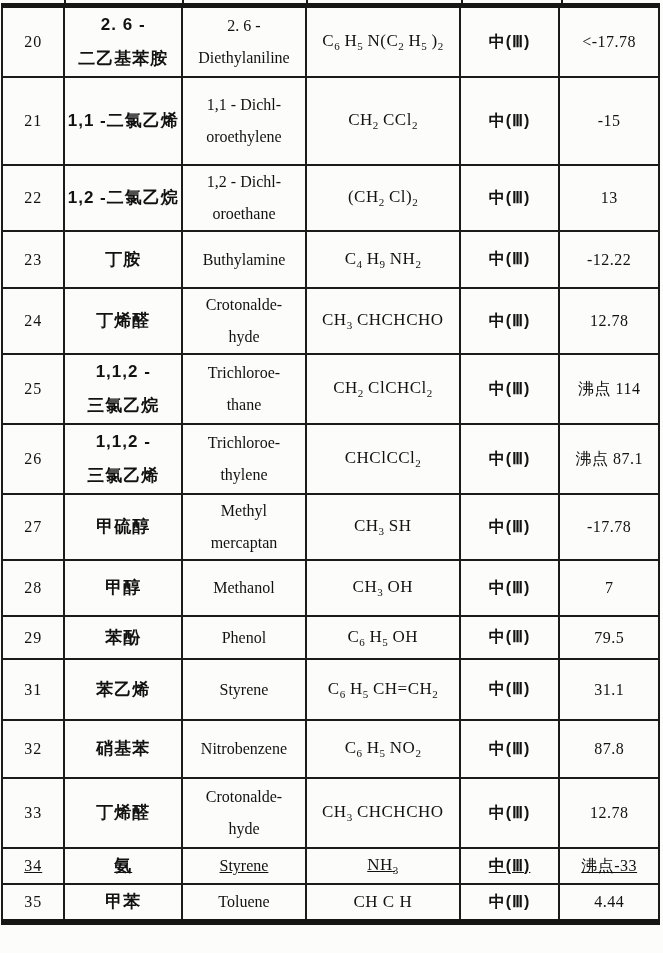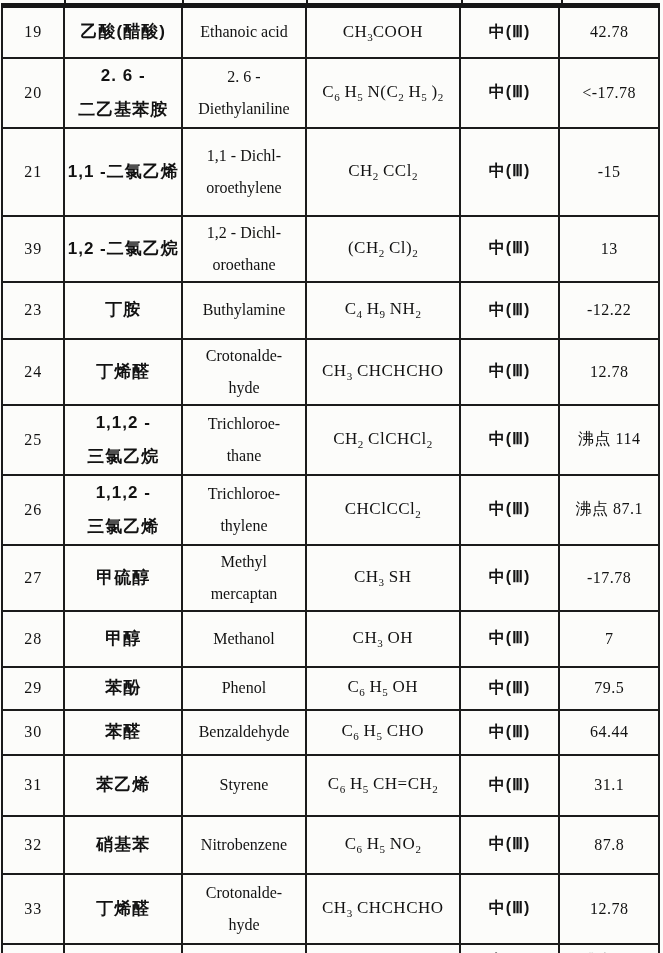--- a/index.html
+++ b/index.html
@@ -54,49 +54,41 @@
   <table class="chem">
     <colgroup>
       <col style="width:62px">
       <col style="width:117px">
       <col style="width:123px">
       <col style="width:153px">
       <col style="width:99px">
       <col style="width:99px">
     </colgroup>
     <tbody id="tbody">
-        <tr style="height: 52px;">
-          <td class="c-no">19</td>
-          <td class="c-cn">乙酸(醋酸)</td>
-          <td class="c-en">Ethanoic acid</td>
-          <td class="c-formula">CH<sub>3</sub>COOH</td>
-          <td class="c-category">中(Ⅲ)</td>
-          <td class="c-value">42.78</td>
-        </tr>
         <tr style="height: 66px;">
           <td class="c-no">20</td>
           <td class="c-cn">2. 6 -
 二乙基苯胺</td>
           <td class="c-en">2. 6 -
 Diethylaniline</td>
           <td class="c-formula">C<sub>6</sub> H<sub>5</sub> N(C<sub>2</sub> H<sub>5</sub> )<sub>2</sub></td>
           <td class="c-category">中(Ⅲ)</td>
           <td class="c-value">&lt;-17.78</td>
         </tr>
         <tr style="height: 88px;">
           <td class="c-no">21</td>
           <td class="c-cn">1,1 -二氯乙烯</td>
           <td class="c-en">1,1 - Dichl-
 oroethylene</td>
           <td class="c-formula">CH<sub>2</sub> CCl<sub>2</sub></td>
           <td class="c-category">中(Ⅲ)</td>
           <td class="c-value">-15</td>
         </tr>
         <tr style="height: 63px;">
-          <td class="c-no">39</td>
+          <td class="c-no">22</td>
           <td class="c-cn">1,2 -二氯乙烷</td>
           <td class="c-en">1,2 - Dichl-
 oroethane</td>
           <td class="c-formula">(CH<sub>2</sub> Cl)<sub>2</sub></td>
           <td class="c-category">中(Ⅲ)</td>
           <td class="c-value">13</td>
         </tr>
         <tr style="height: 57px;">
           <td class="c-no">23</td>
           <td class="c-cn">丁胺</td>
@@ -152,28 +144,20 @@
           <td class="c-value">7</td>
         </tr>
         <tr style="height: 43px; margin-left: 36px;">
           <td class="c-no">29</td>
           <td class="c-cn">苯酚</td>
           <td class="c-en">Phenol</td>
           <td class="c-formula">C<sub>6</sub> H<sub>5</sub> OH</td>
           <td class="c-category">中(Ⅲ)</td>
           <td class="c-value">79.5</td>
         </tr>
-        <tr style="height: 45px;">
-          <td class="c-no">30</td>
-          <td class="c-cn">苯醛</td>
-          <td class="c-en">Benzaldehyde</td>
-          <td class="c-formula">C<sub>6</sub> H<sub>5</sub> CHO</td>
-          <td class="c-category">中(Ⅲ)</td>
-          <td class="c-value">64.44</td>
-        </tr>
         <tr style="height: 61px;">
           <td class="c-no">31</td>
           <td class="c-cn">苯乙烯</td>
           <td class="c-en">Styrene</td>
           <td class="c-formula">C<sub>6</sub> H<sub>5</sub> CH=CH<sub>2</sub></td>
           <td class="c-category">中(Ⅲ)</td>
           <td class="c-value">31.1</td>
         </tr>
         <tr style="height: 58px;">
           <td class="c-no">32</td>

